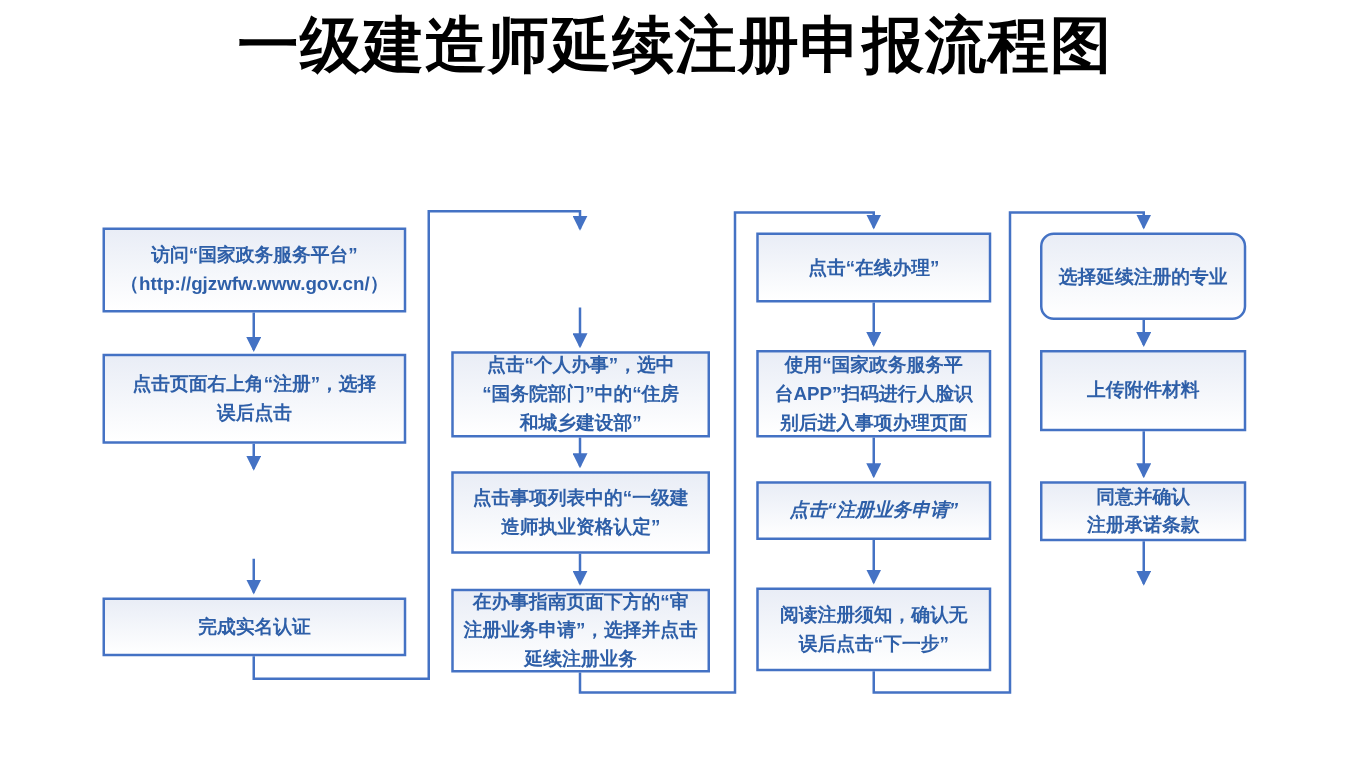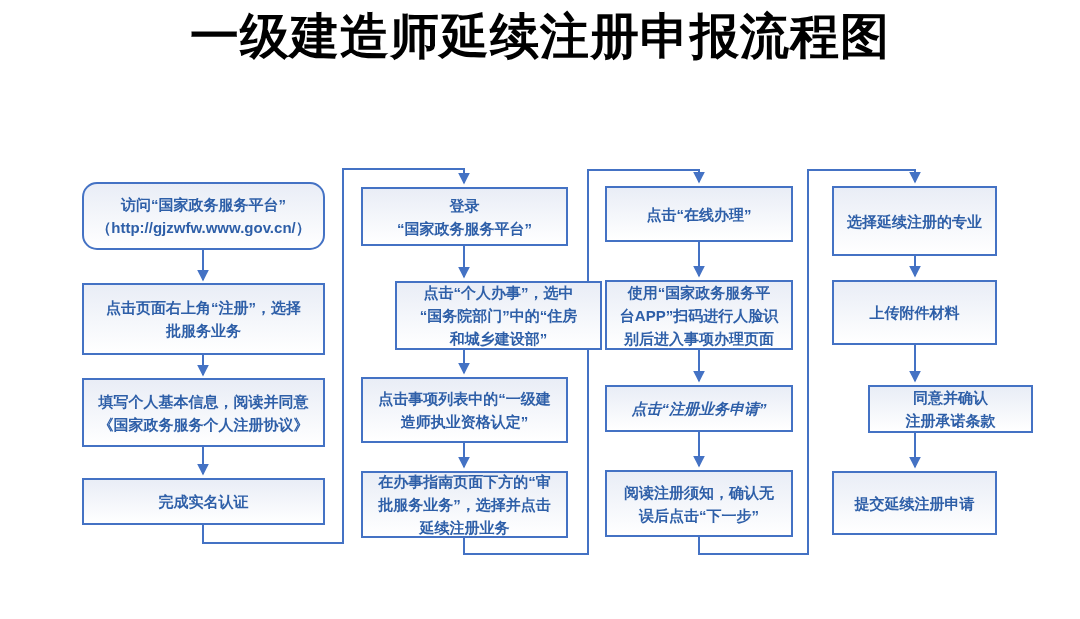--- a/index.html
+++ b/index.html
@@ -42,38 +42,38 @@
     font-size: 15px;
     line-height: 23px;
     display: flex;
     align-items: center;
     justify-content: center;
     text-align: center;
     white-space: pre-line;
     padding: 2px 5px;
   }
   
-  .c0r0 { left: 82px;  top: 182px; width: 243px; height: 68px; border-radius: 15px; }
+  .c0r0 { left: 82px;  top: 182px; width: 243px; height: 68px; }
   .c0r1 { left: 82px;  top: 283px; width: 243px; height: 72px; }
   .c0r2 { left: 82px;  top: 378px; width: 243px; height: 69px; }
   .c0r3 { left: 82px;  top: 478px; width: 243px; height: 47px; }
   
   .c1r0 { left: 361px; top: 187px; width: 207px; height: 59px; }
-  .c1r1 { left: 361px; top: 281px; width: 207px; height: 69px; margin-left: 34px; }
+  .c1r1 { left: 361px; top: 281px; width: 207px; height: 69px; }
   .c1r2 { left: 361px; top: 377px; width: 207px; height: 66px; }
   .c1r3 { left: 361px; top: 471px; width: 207px; height: 67px; }
   
   .c2r0 { left: 605px; top: 186px; width: 188px; height: 56px; }
   .c2r1 { left: 605px; top: 280px; width: 188px; height: 70px; }
   .c2r2 { left: 605px; top: 385px; width: 188px; height: 47px; font-style: italic; }
   .c2r3 { left: 605px; top: 470px; width: 188px; height: 67px; }
   
-  .c3r0 { left: 832px; top: 186px; width: 165px; height: 70px; }
+  .c3r0 { left: 832px; top: 186px; width: 165px; height: 70px; border-radius: 11px; }
   .c3r1 { left: 832px; top: 280px; width: 165px; height: 65px; }
-  .c3r2 { left: 868px; top: 385px; width: 165px; height: 48px; }
+  .c3r2 { left: 832px; top: 385px; width: 165px; height: 48px; }
   .c3r3 { left: 832px; top: 471px; width: 165px; height: 64px; }
 </style>
 </head>
 <body>
 
 <div class="canvas">
 
   <div class="title">一级建造师延续注册申报流程图</div>
 
   <svg class="connectors" width="1080" height="619">
@@ -102,43 +102,38 @@
 
       <path d="M203,525 V543 H343 V169 H464 V183" marker-end="url(#ah)"></path>
       <path d="M464,538 V554 H588 V170 H699 V182" marker-end="url(#ah)"></path>
       <path d="M699,537 V554 H808 V170 H915 V182" marker-end="url(#ah)"></path>
     </g>
   </svg>
 
   <div class="box c0r0">访问“国家政务服务平台”
 （http://gjzwfw.www.gov.cn/）</div>
   <div class="box c0r1">点击页面右上角“注册”，选择
-批服务业务</div>
-  <div class="box c0r2">填写个人基本信息，阅读并同意
-《国家政务服务个人注册协议》</div>
+误后点击</div>
   <div class="box c0r3">完成实名认证</div>
 
-  <div class="box c1r0">登录
-“国家政务服务平台”</div>
   <div class="box c1r1">点击“个人办事”，选中
 “国务院部门”中的“住房
 和城乡建设部”</div>
   <div class="box c1r2">点击事项列表中的“一级建
 造师执业资格认定”</div>
   <div class="box c1r3">在办事指南页面下方的“审
-批服务业务”，选择并点击
+注册业务申请”，选择并点击
 延续注册业务</div>
 
   <div class="box c2r0">点击“在线办理”</div>
   <div class="box c2r1">使用“国家政务服务平
 台APP”扫码进行人脸识
 别后进入事项办理页面</div>
   <div class="box c2r2">点击“注册业务申请”</div>
   <div class="box c2r3">阅读注册须知，确认无
 误后点击“下一步”</div>
 
   <div class="box c3r0">选择延续注册的专业</div>
   <div class="box c3r1">上传附件材料</div>
   <div class="box c3r2">同意并确认
 注册承诺条款</div>
-  <div class="box c3r3">提交延续注册申请</div>
 
 </div>
 
 </body></html>

